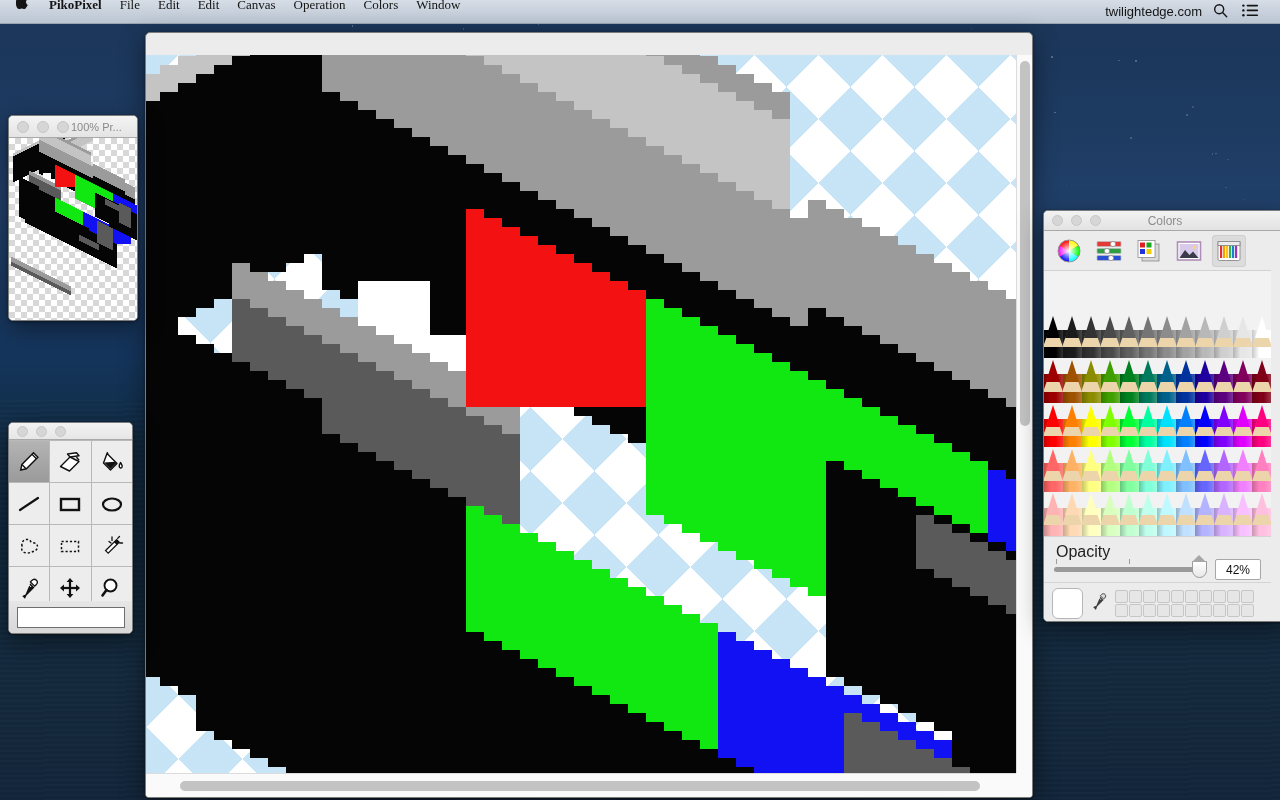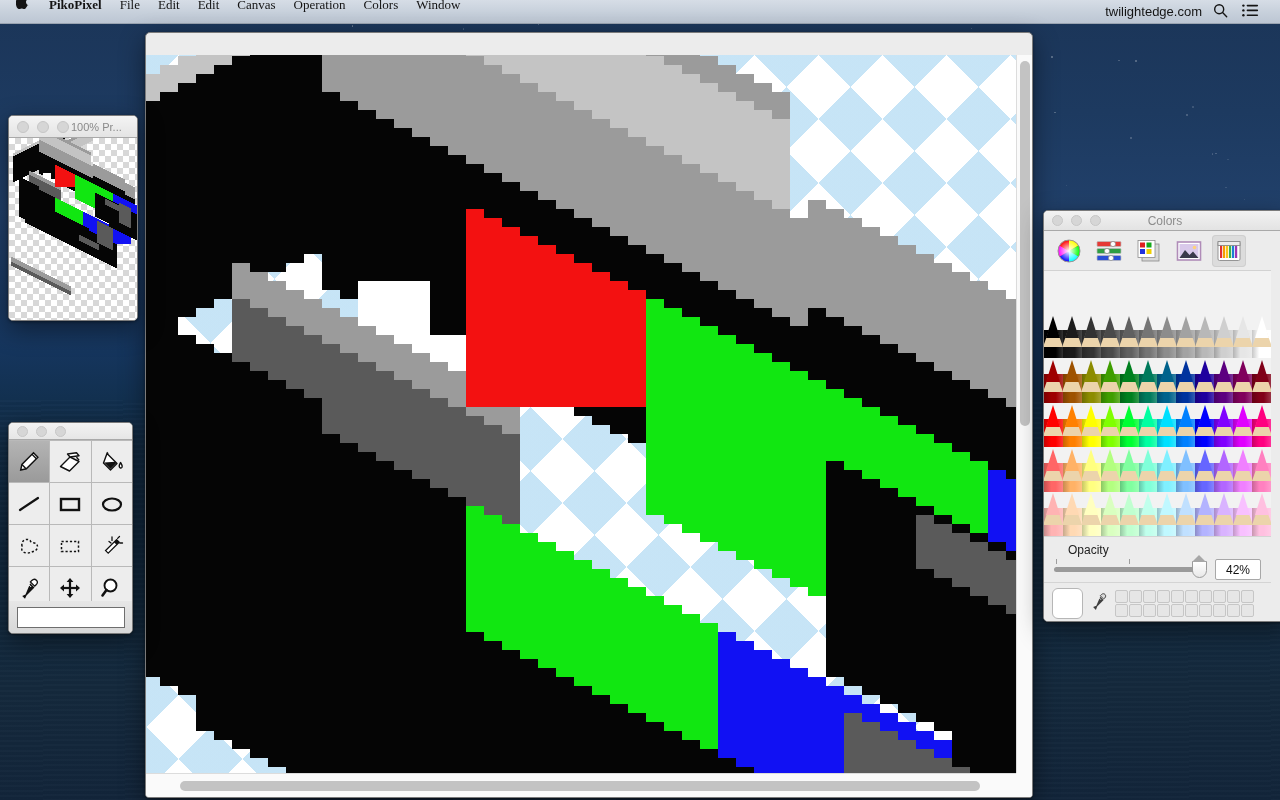--- a/index.html
+++ b/index.html
@@ -201,21 +201,21 @@
   }
   .pencil .wood {
     position: absolute; left: 50%; top: 12%; width: 0; height: 0; transform: translateX(-50%);
     border-left: 10px solid transparent; border-right: 10px solid transparent;
     border-bottom: 28px solid #ecd4ab;
   }
   #opacity-row {
     position: absolute; left: 0; top: 325px; width: 227px; height: 46px;
     background: #ececec; border-top: 1px solid #d4d4d4;
   }
-  #opacity-label { position: absolute; left: 24px; top: 6px; font-size: 12px; color: #222; }
+  #opacity-label { position: absolute; left: 12px; top: 6px; font-size: 16px; color: #222; }
   #opacity-track {
     position: absolute; left: 10px; top: 30px; width: 148px; height: 5px;
     background: #9a9a9a; border-radius: 3px;
   }
   #opacity-ticks { position: absolute; left: 10px; top: 22px; width: 148px; height: 6px; }
   #opacity-ticks i { position: absolute; top: 0; width: 1px; height: 5px; background: #9d9d9d; }
   #opacity-knob {
     position: absolute; left: 148px; top: 24px; width: 15px; height: 17px;
     background: linear-gradient(180deg,#fff,#e8e8e8);
     border: 1px solid #9b9b9b; border-radius: 0 0 8px 8px;

